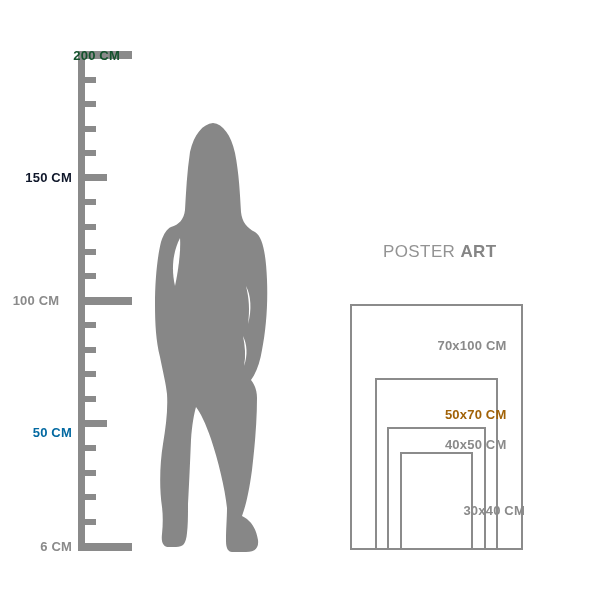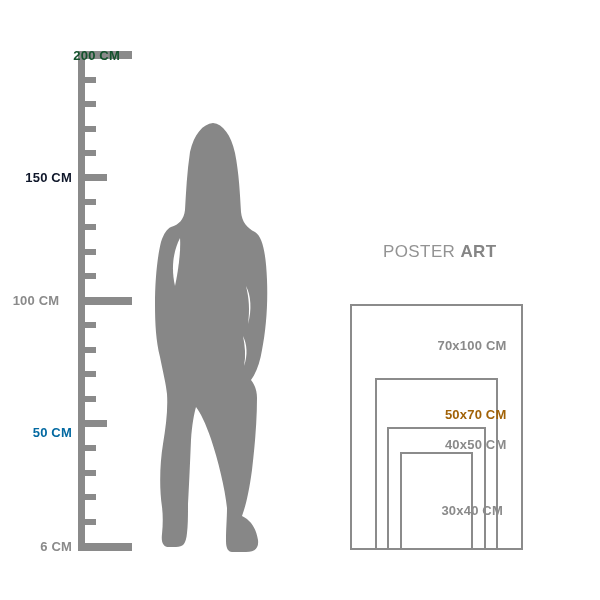--- a/index.html
+++ b/index.html
@@ -111,20 +111,20 @@
   </svg>
 
   <div id="poster-rects">
       <div class="poster-rect" style="left: 350.488px; top: 304.25px; width: 172.025px; height: 245.75px; border-color: rgb(139, 139, 139);"></div>
       <div class="poster-label" style="left: 366.5px; top: 337.5px; color: rgb(138, 138, 138);">70x100 CM</div>
       <div class="poster-rect" style="left: 375.062px; top: 377.975px; width: 122.875px; height: 172.025px; border-color: rgb(139, 139, 139);"></div>
       <div class="poster-label" style="left: 366.5px; top: 407px; color: #a16207;">50x70 CM</div>
       <div class="poster-rect" style="left: 387.35px; top: 427.125px; width: 98.3px; height: 122.875px; border-color: rgb(139, 139, 139);"></div>
       <div class="poster-label" style="left: 366.5px; top: 436.5px; color: rgb(138, 138, 138);">40x50 CM</div>
       <div class="poster-rect" style="left: 399.637px; top: 451.7px; width: 73.725px; height: 98.3px; border-color: rgb(139, 139, 139);"></div>
-      <div class="poster-label" style="left: 363px; top: 502.5px; color: rgb(138, 138, 138);">30x40 CM</div>
+      <div class="poster-label" style="left: 385px; top: 502.5px; color: rgb(138, 138, 138);">30x40 CM</div>
     </div>
 
   <div id="title">
     <span class="t-regular">POSTER</span><span>&nbsp;</span><span class="t-bold">ART</span>
   </div>
 
 </div>
 
 </body></html>

